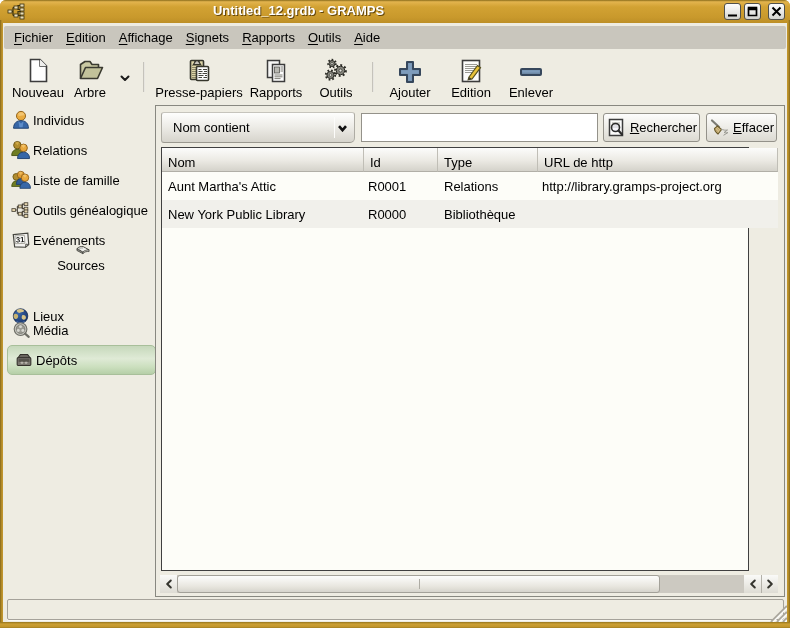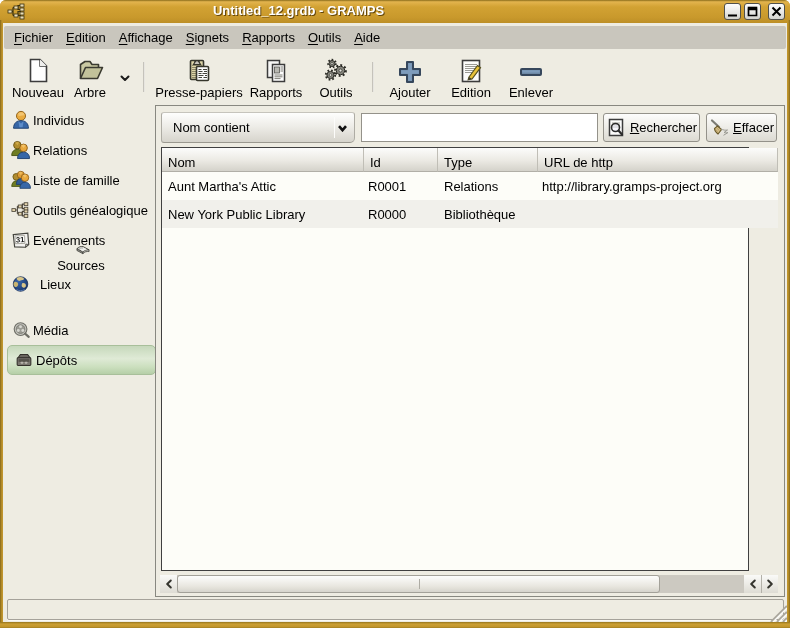--- a/index.html
+++ b/index.html
@@ -261,21 +261,21 @@
       <div class="srow" style="top:138px;flex-direction:column;">
           <svg width="22" height="21" viewBox="0 0 22 21">
             <path d="M2.5 8 C5 5.5 8 4.5 11 5 L19.5 9.5 C16 9 13 10 10.8 12.5 Z" fill="#d2d2cc" stroke="#3a3a34" stroke-width="1.2"></path>
             <path d="M2.5 8 L2.5 10.5 L10.8 15 L10.8 12.5 Z" fill="#8e8e88" stroke="#3a3a34" stroke-width="1"></path>
             <path d="M10.8 12.5 C13 10 16 9 19.5 9.5 L19.5 12 C16 11.5 13 12.5 10.8 15 Z" fill="#b4b4ae" stroke="#3a3a34" stroke-width="1"></path>
             <path d="M4.5 7.8 C6.5 6.2 8.5 5.6 10.8 6 L17.5 9.4 C14.8 9.2 12.6 10 10.8 11.8 Z" fill="#efefeb"></path>
             <path d="M4.2 8.6 C6.3 6.9 8.4 6.3 10.7 6.7 M4.6 9.3 C6.7 7.6 8.7 7 11 7.4" stroke="#9a9a94" stroke-width="0.7" fill="none"></path>
           </svg>
           <span class="lbl">Sources</span>
         </div>
-      <div class="srow" style="top:164px;gap:7px;">
+      <div class="srow" style="top:196px;">
           <svg width="22" height="21" viewBox="0 0 22 21">
             <defs>
               <radialGradient id="gl" cx="0.35" cy="0.3" r="0.9">
                 <stop offset="0" stop-color="#3a66a8"></stop>
                 <stop offset="0.7" stop-color="#1f3f78"></stop>
                 <stop offset="1" stop-color="#122a58"></stop>
               </radialGradient>
             </defs>
             <circle cx="10.5" cy="10.5" r="8" fill="url(#gl)" stroke="#0e2248" stroke-width="0.8"></circle>
             <path d="M6.5 3.6 C9 2.4 12 2.6 13.8 3.8 C14.8 4.8 14 6 12.5 6.2 C10.5 6.4 9.8 7.6 8.4 7 C7 6.4 5.8 5 6.5 3.6 Z" fill="#d7c488"></path>

